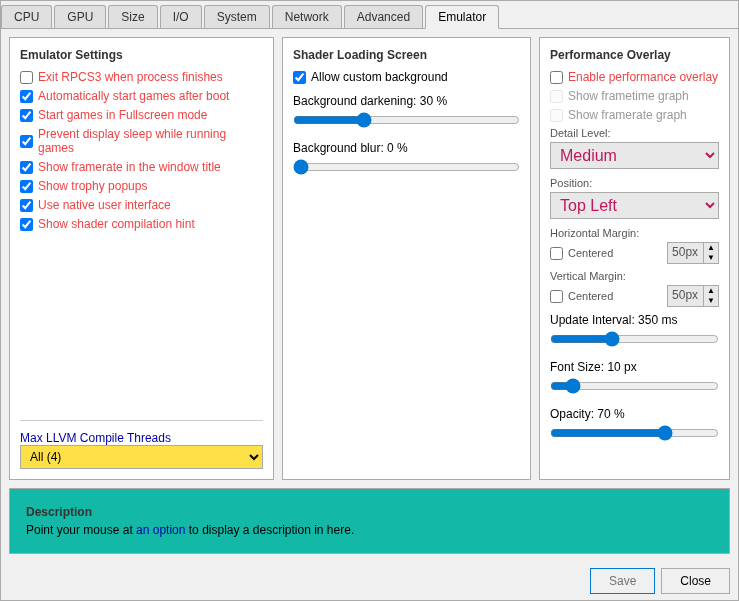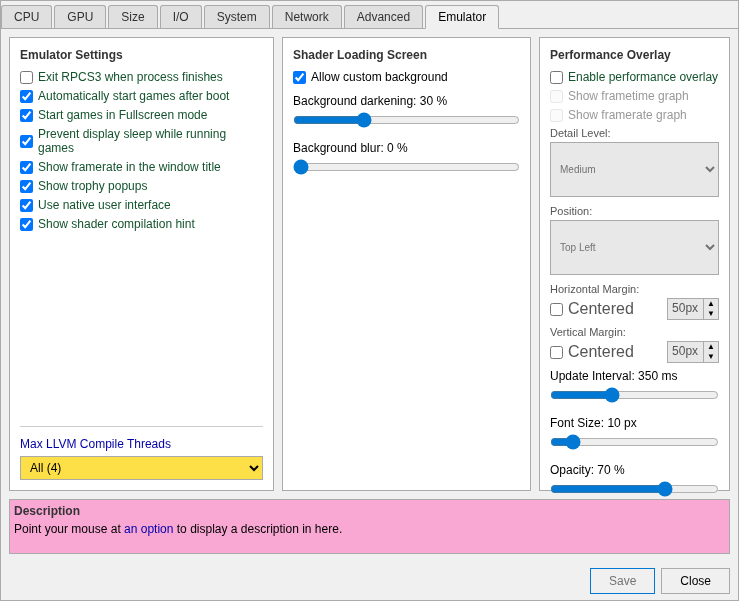--- a/index.html
+++ b/index.html
@@ -81,38 +81,37 @@
       align-items: center;
       margin-bottom: 5px;
       gap: 5px;
     }
     .checkbox-row input[type="checkbox"] {
       width: 13px;
       height: 13px;
       cursor: pointer;
     }
     .checkbox-row label {
-      color: #14532d;
+      color: #ef4444;
       font-size: 12px;
       cursor: pointer;
       user-select: none;
     }
     .section-divider {
       border: none;
       border-top: 1px solid #ccc;
       margin: 10px 0;
     }
     .max-llvm {
       margin-top: auto;
       padding-top: 8px;
     }
     .max-llvm-label {
       font-size: 12px;
       color: #00a;
-      margin-bottom: 5px;
     }
     .select-box {
       width: 100%;
       padding: 3px 5px;
       border: 1px solid #aaa;
       background: #fde047;
       font-size: 12px;
       cursor: pointer;
       appearance: auto;
     }
@@ -148,40 +147,40 @@
     .combo-group {
       margin-bottom: 8px;
     }
     .combo-label {
       font-size: 11px;
       color: #555;
       margin-bottom: 3px;
     }
     .combo-box {
       width: 100%;
-      padding: 20px 5px;
+      padding: 3px 5px;
       border: 1px solid #aaa;
       background: #e8e8e8;
-      font-size: 10px;
+      font-size: 16px;
       cursor: pointer;
       appearance: auto;
-      color: #737373;
+      color: #be185d;
     }
     .margin-row {
       display: flex;
       align-items: center;
       gap: 5px;
       margin-bottom: 6px;
     }
     .margin-row input[type="checkbox"] {
       width: 13px;
       height: 13px;
     }
     .margin-row label {
-      font-size: 16px;
+      font-size: 11px;
       color: #555;
       flex: 1;
     }
     .spinbox-inner {
       display: flex;
       border: 1px solid #aaa;
       background: #e8e8e8;
     }
     .spinbox-val {
       padding: 2px 4px;
@@ -198,22 +197,22 @@
       font-size: 8px;
       padding: 1px 3px;
       cursor: pointer;
       background: #e8e8e8;
       border: none;
       line-height: 1;
     }
     .description-panel {
       margin: 0 8px 8px 8px;
       border: 1px solid #aaa;
-      padding: 4px;
-      background: #f9a8d4;
+      padding: 16px;
+      background: #14b8a6;
       min-height: 55px;
     }
     .description-title {
       font-size: 12px;
       font-weight: 600;
       margin-bottom: 4px;
       color: #333;
     }
     .description-text {
       font-size: 12px;

